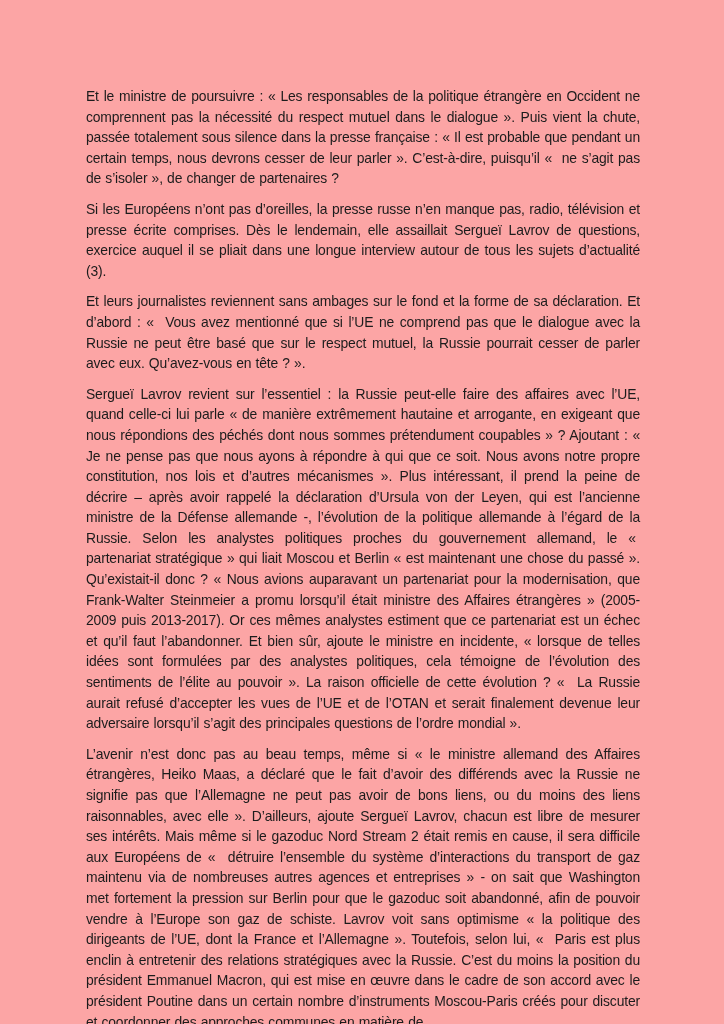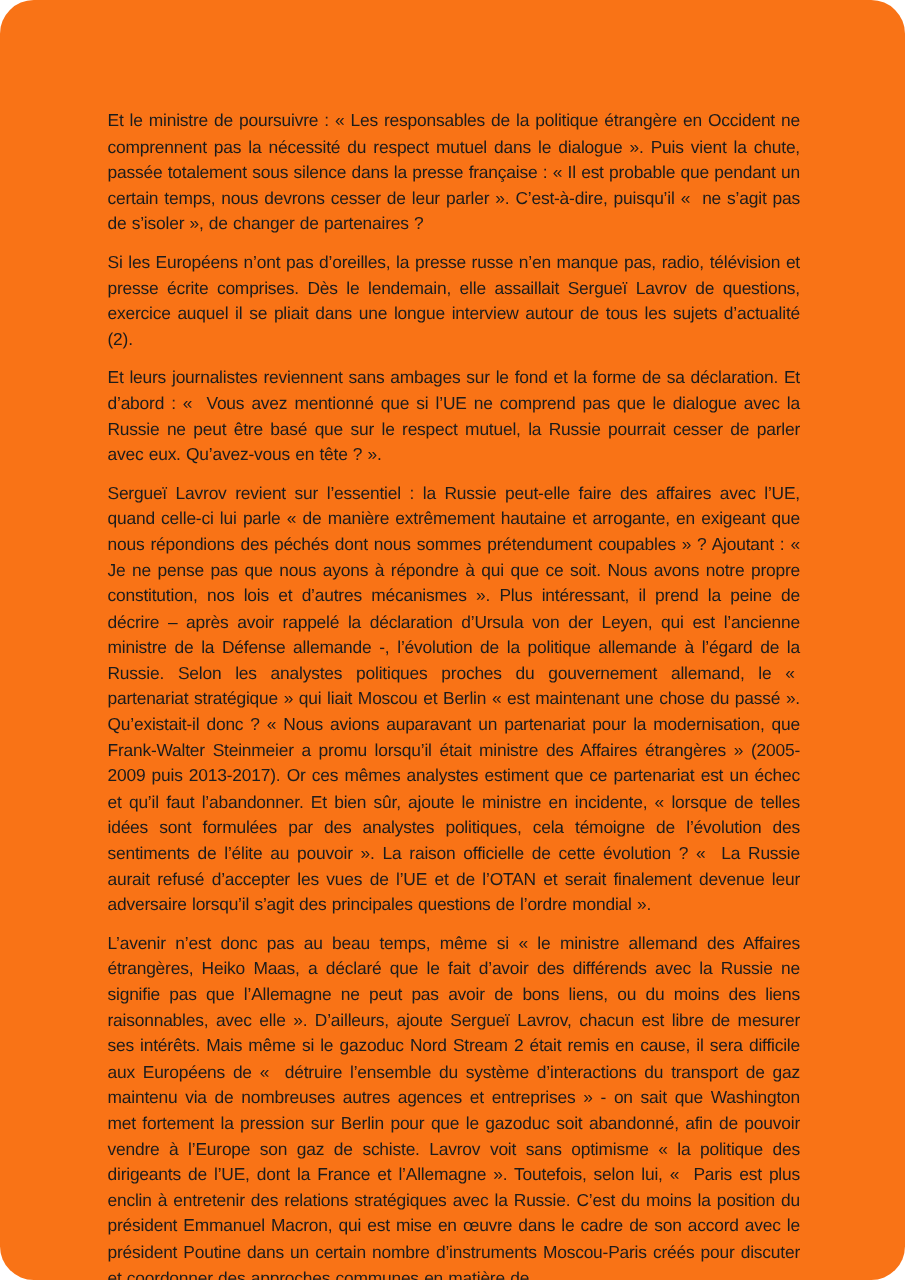--- a/index.html
+++ b/index.html
@@ -32,21 +32,21 @@
     margin: 0 0 10px 0;
     word-spacing: 0.5px;
   }
   .doc-body p:last-child {
     margin-bottom: 0;
   }
 </style>
 </head>
 <body>
 
-<div class="page" style="background: #f97316; color: rgb(28, 28, 28); border-radius: 27px;">
+<div class="page" style="background: #fca5a5; color: rgb(28, 28, 28);">
   <div class="doc-body">
     <p>Et le ministre de poursuivre : « Les responsables de la politique étrangère en Occident ne comprennent pas la nécessité du respect mutuel dans le dialogue ». Puis vient la chute, passée totalement sous silence dans la presse française : « Il est probable que pendant un certain temps, nous devrons cesser de leur parler ». C’est-à-dire, puisqu’il «&nbsp; ne s’agit pas de s’isoler », de changer de partenaires ?</p>
-    <p>Si les Européens n’ont pas d’oreilles, la presse russe n’en manque pas, radio, télévision et presse écrite comprises. Dès le lendemain, elle assaillait Sergueï Lavrov de questions, exercice auquel il se pliait dans une longue interview autour de tous les sujets d’actualité (2).</p>
+    <p>Si les Européens n’ont pas d’oreilles, la presse russe n’en manque pas, radio, télévision et presse écrite comprises. Dès le lendemain, elle assaillait Sergueï Lavrov de questions, exercice auquel il se pliait dans une longue interview autour de tous les sujets d’actualité (3).</p>
     <p>Et leurs journalistes reviennent sans ambages sur le fond et la forme de sa déclaration. Et d’abord : «&nbsp; Vous avez mentionné que si l’UE ne comprend pas que le dialogue avec la Russie ne peut être basé que sur le respect mutuel, la Russie pourrait cesser de parler avec eux. Qu’avez-vous en tête ? ».</p>
     <p>Sergueï Lavrov revient sur l’essentiel : la Russie peut-elle faire des affaires avec l’UE, quand celle-ci lui parle « de manière extrêmement hautaine et arrogante, en exigeant que nous répondions des péchés dont nous sommes prétendument coupables » ? Ajoutant : « Je ne pense pas que nous ayons à répondre à qui que ce soit. Nous avons notre propre constitution, nos lois et d’autres mécanismes ». Plus intéressant, il prend la peine de décrire – après avoir rappelé la déclaration d’Ursula von der Leyen, qui est l’ancienne ministre de la Défense allemande -, l’évolution de la politique allemande à l’égard de la Russie. Selon les analystes politiques proches du gouvernement allemand, le «&nbsp; partenariat stratégique » qui liait Moscou et Berlin « est maintenant une chose du passé ». Qu’existait-il donc ? « Nous avions auparavant un partenariat pour la modernisation, que Frank-Walter Steinmeier a promu lorsqu’il était ministre des Affaires étrangères » (2005-2009 puis 2013-2017). Or ces mêmes analystes estiment que ce partenariat est un échec et qu’il faut l’abandonner. Et bien sûr, ajoute le ministre en incidente, « lorsque de telles idées sont formulées par des analystes politiques, cela témoigne de l’évolution des sentiments de l’élite au pouvoir ». La raison officielle de cette évolution ? «&nbsp; La Russie aurait refusé d’accepter les vues de l’UE et de l’OTAN et serait finalement devenue leur adversaire lorsqu’il s’agit des principales questions de l’ordre mondial ».</p>
     <p>L’avenir n’est donc pas au beau temps, même si « le ministre allemand des Affaires étrangères, Heiko Maas, a déclaré que le fait d’avoir des différends avec la Russie ne signifie pas que l’Allemagne ne peut pas avoir de bons liens, ou du moins des liens raisonnables, avec elle ». D’ailleurs, ajoute Sergueï Lavrov, chacun est libre de mesurer ses intérêts. Mais même si le gazoduc Nord Stream 2 était remis en cause, il sera difficile aux Européens de «&nbsp; détruire l’ensemble du système d’interactions du transport de gaz maintenu via de nombreuses autres agences et entreprises » - on sait que Washington met fortement la pression sur Berlin pour que le gazoduc soit abandonné, afin de pouvoir vendre à l’Europe son gaz de schiste. Lavrov voit sans optimisme « la politique des dirigeants de l’UE, dont la France et l’Allemagne ». Toutefois, selon lui, «&nbsp; Paris est plus enclin à entretenir des relations stratégiques avec la Russie. C’est du moins la position du président Emmanuel Macron, qui est mise en œuvre dans le cadre de son accord avec le président Poutine dans un certain nombre d’instruments Moscou-Paris créés pour discuter et coordonner des approches communes en matière de</p>
   </div>
 </div>
 
 </body></html>

